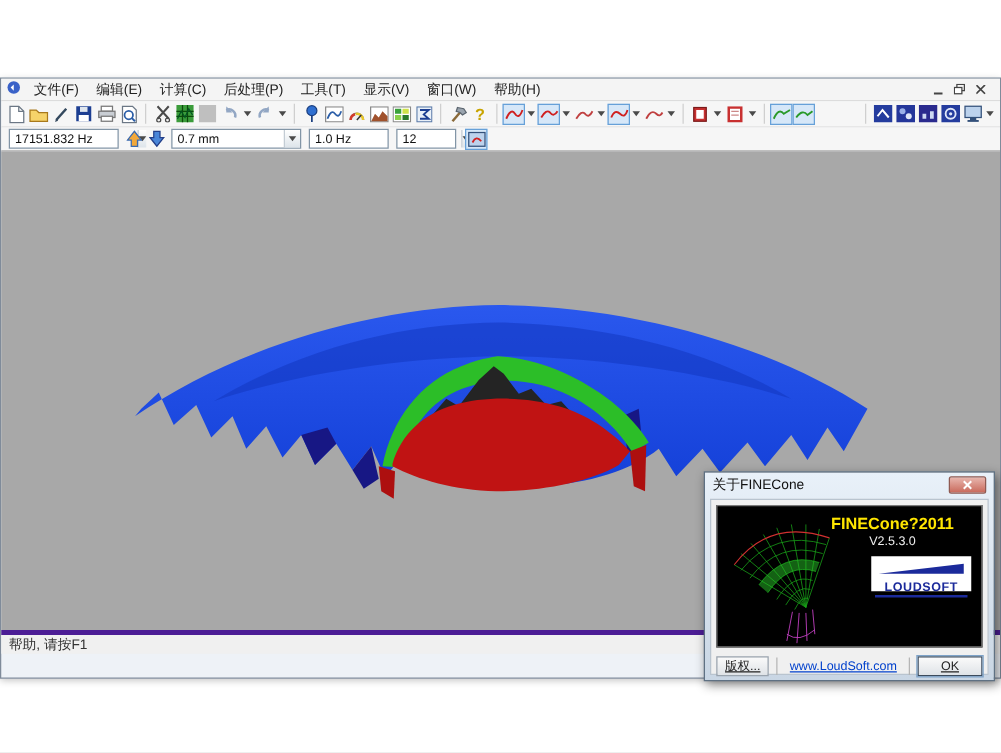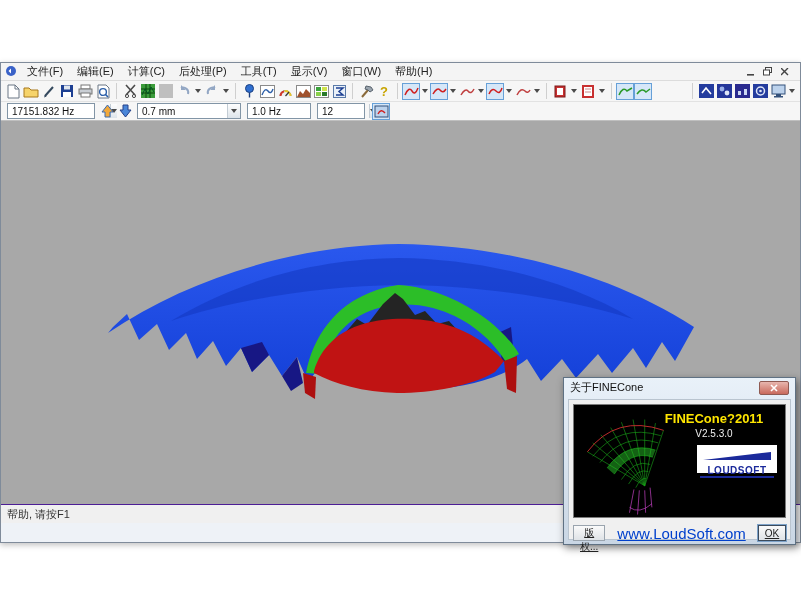--- a/index.html
+++ b/index.html
@@ -37,21 +37,21 @@
   .combo { display:flex; align-items:center; height:16px; background:#fff;
     border:1px solid #8295a6; margin:0 3px;gap:32px; }
   .combo .val { font-size:10px; color:#111; padding:0 4px; white-space:nowrap; }
   .combo .arrow-box { width:13px; height:14px; display:flex; align-items:center; justify-content:center;
     border-left:1px solid #c3ccd4; background:linear-gradient(#fefefe,#dde4ea); }
 
   
   .canvas { position:relative; height:383px; background:#a8a8a8; overflow:hidden; }
 
   
-  .statusbar { height:19px; background:#f0f0f0; border-top:1px solid #4c1d95;
+  .statusbar { height:19px; background:#f0f0f0; border-top:4px solid #4c1d95;
     display:flex; align-items:center; padding:0 6px; }
   .statusbar span { font-size:11px; color:#333; }
 
   
   .dialog { position:absolute; left:563px; top:377px; width:233px; height:168px;
     border:1px solid #5f7183; background:linear-gradient(#e9f1f9,#c9d6e4);
     box-shadow:2px 3px 8px rgba(0,0,0,.45); z-index:10; }
   .dlg-titlebar { height:19px; display:flex; align-items:center; padding:0 6px; }
   .dlg-title { font-size:11px; color:#111; }
   .dlg-close { margin-left:auto; width:30px; height:14px; border:1px solid #8f5a52; border-radius:2px;
@@ -64,21 +64,21 @@
   .version { font-size:10px; color:#efefef; margin-top:2px; }
   .desc { font-size:10px; font-weight:bold; color:#f2dd00; line-height:13px; }
   .desc-block { margin-top:8px; }
   .logo { margin:6px 4px 0 auto; width:80px; height:28px; background:#fff; padding:2px 3px; }
   .logo-text { display:block; font-size:10px; font-weight:bold; color:#1b2a9b; letter-spacing:.5px;
     border-bottom:2px solid #1b2a9b; line-height:11px; }
   .dlg-footer { display:flex; align-items:center; margin-top:6px; height:18px; }
   .small-btn { font-size:10px; height:16px; padding:0 6px; background:linear-gradient(#fafafa,#dfe3e7);
     border:1px solid #9aa4ae; color:#222; font-family:"Liberation Sans",sans-serif;text-decoration:underline; }
   .ok-btn { border:1px solid #3c4b5c; outline:1px solid #7da2c8; width:52px; }
-  .weblink { font-size:15px; color:#0040cc; text-decoration:underline; margin:0 auto; cursor:pointer; }
+  .weblink { font-size:10px; color:#0040cc; text-decoration:underline; margin:0 auto; cursor:pointer; }
   .vsep { width:1px; height:14px; background:#b5b5b5; margin:0 6px; }
 </style>
 </head>
 <body>
 
 <div class="stage">
 
   <div class="app-window">
 
 

